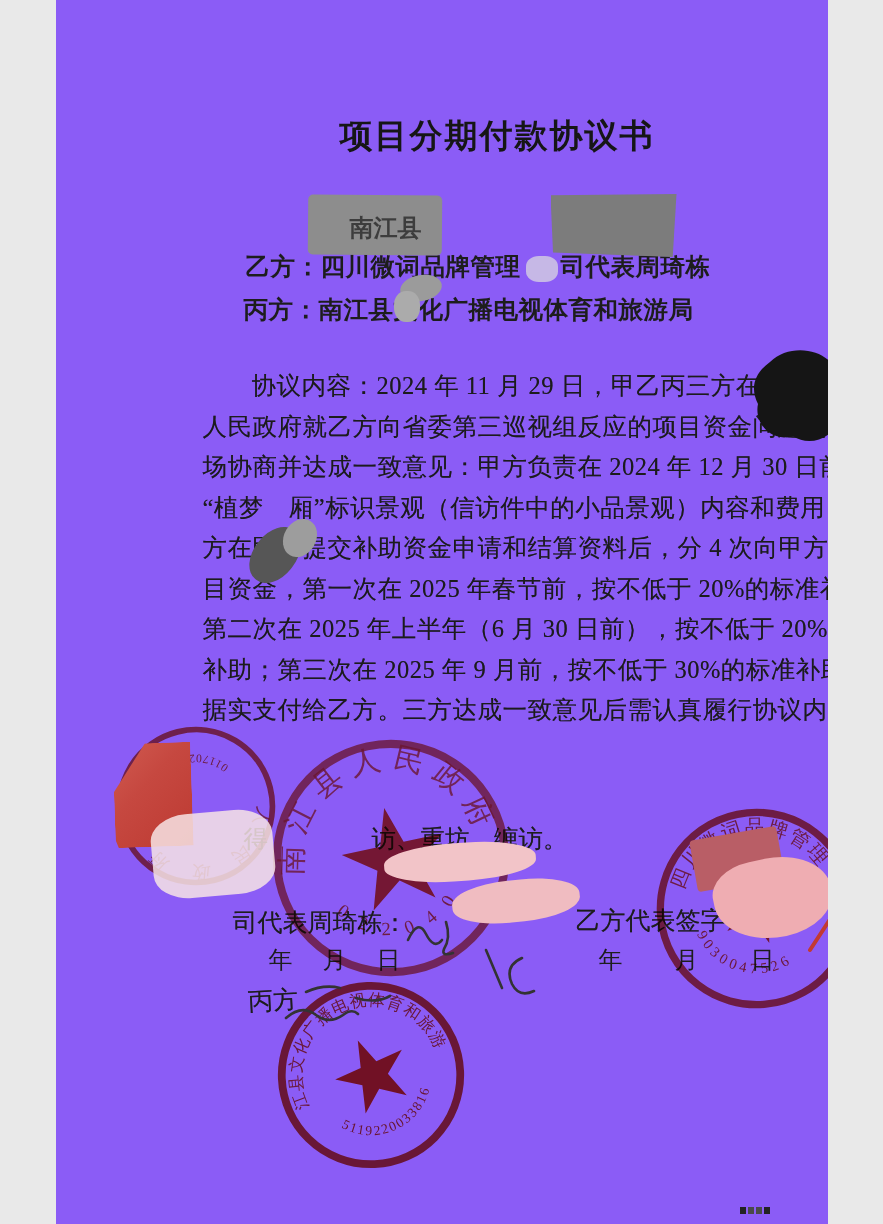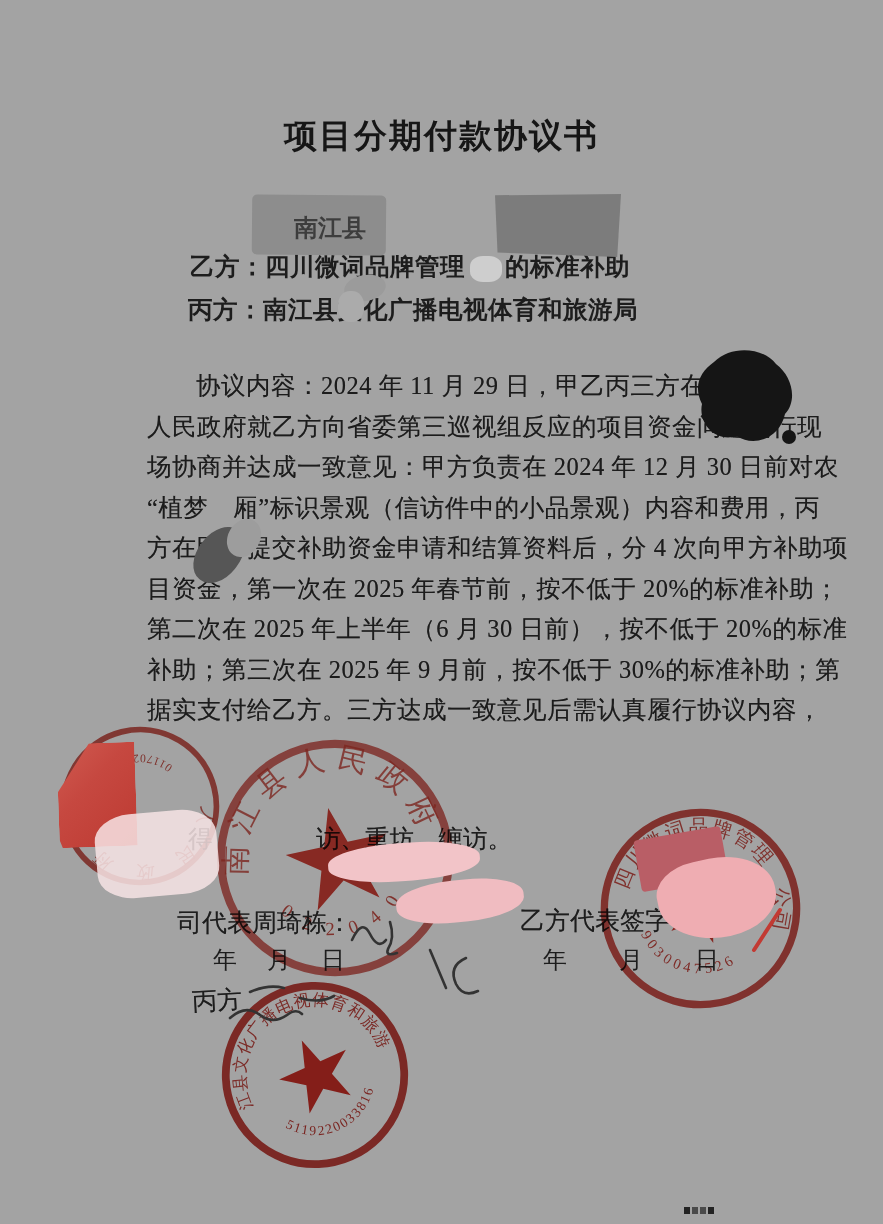--- a/index.html
+++ b/index.html
@@ -1,18 +1,18 @@
 <!DOCTYPE html>
 <html><head>
 <meta charset="utf-8">
 <style>
   html,body{margin:0;padding:0;background:#e9e9e9;}
   .page{
-    position:relative;width:883px;height:1224px;margin:0 auto;
-    background:#a3a3a3;overflow:hidden;
+    position:relative;width:772px;height:1224px;margin:0 auto;
+    background:#8b5cf6;overflow:hidden;
     font-family:"Liberation Serif","DejaVu Serif",serif;
     color:#1d1d1d;
   }
   .abs{position:absolute;}
   .title{
     left:0;top:114px;width:883px;text-align:center;
     font-family:"Liberation Sans","DejaVu Sans",sans-serif;
     font-weight:700;font-size:33px;letter-spacing:2px;color:#161616;z-index:5;
   }
   .party{font-size:24.5px;font-weight:700;letter-spacing:.5px;z-index:1;white-space:nowrap;text-align:center;}
@@ -36,21 +36,21 @@
 </style>
 </head>
 <body>
 
 <div class="page">
 
   <div class="abs title">项目分期付款协议书</div>
 
   <div class="abs party-a-frag" style="left:258px;top:212px;margin-left:36px;">南江县</div>
   <div class="abs party" style="left:190px;top:250px;">乙方：四川微词品牌管理</div>
-  <div class="abs party" style="left:505px;top:250px;">的标准补助</div>
+  <div class="abs party" style="left:505px;top:250px;">司代表周琦栋</div>
   <div class="abs party" style="left:188px;top:293px;">丙方：南江县文化广播电视体育和旅游局</div>
 
   <div class="abs bodytext">
     <div class="ln indent">协议内容：2024 年 11 月 29 日，甲乙丙三方在南江县</div>
     <div class="ln">人民政府就乙方向省委第三巡视组反应的项目资金问题进行现</div>
     <div class="ln">场协商并达成一致意见：甲方负责在 2024 年 12 月 30 日前对农</div>
     <div class="ln">“植梦　厢”标识景观（信访件中的小品景观）内容和费用，丙</div>
     <div class="ln">方在甲方提交补助资金申请和结算资料后，分 4 次向甲方补助项</div>
     <div class="ln">目资金，第一次在 2025 年春节前，按不低于 20%的标准补助；</div>
     <div class="ln">第二次在 2025 年上半年（6 月 30 日前），按不低于 20%的标准</div>

